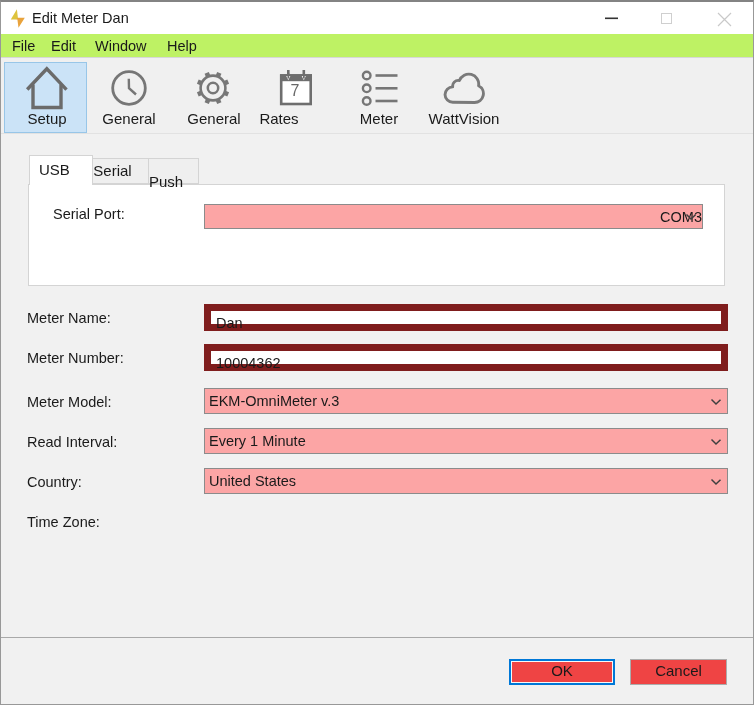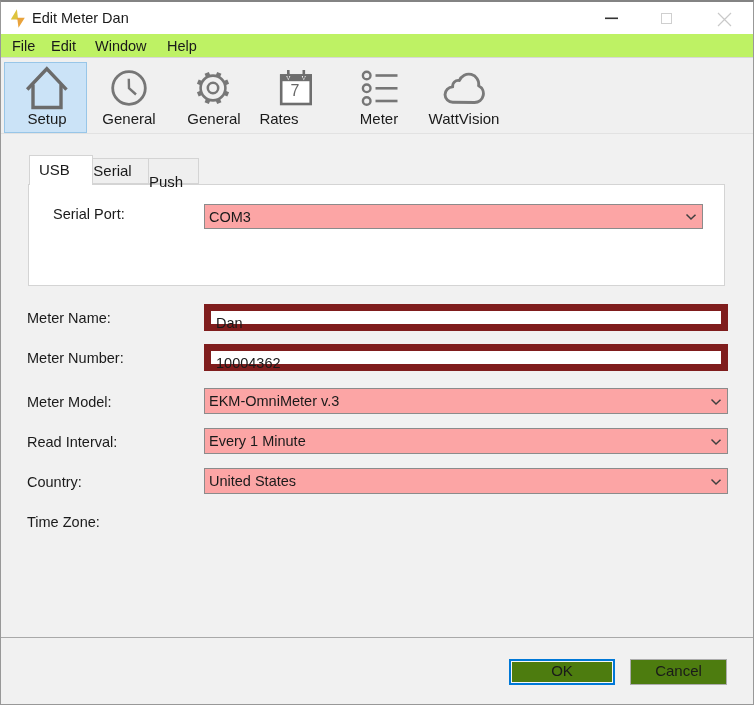--- a/index.html
+++ b/index.html
@@ -18,29 +18,29 @@
 #setupbg { position:absolute; left:3px; top:4px; width:83px; height:71px; background:#cbe3f7; border:1px solid #98c6e8; }
 .tlabel { position:absolute; top:52px; width:120px; text-align:center; font-size:15px; }
 .ticon { position:absolute; top:8px; }
 
 #content { position:absolute; left:0; top:132px; width:100%; height:503px; background:#f1f1f1; }
 
 .tab { position:absolute; font-size:15px; text-align:left; }
 #tabUSB { left:28px; top:21px; width:64px; height:30px; background:#fff; border:1px solid #d4d4d4; border-bottom:none; padding:5px 0 0 9px; text-align:left; z-index:3;}
 #tabISerial { left:88px; top:24px; width:60px; height:26px; background:#efefef; border:1px solid #d4d4d4; padding-top:3px; z-index:2;}
 #tabPush { left:147px; top:24px; width:51px; height:26px; background:#efefef; border:1px solid #d4d4d4; padding-top:14px; z-index:2;}
-#panel { position:absolute; left:27px; top:50px; width:697px; height:102px; background:#fff; border:1px solid #d4d4d4; z-index:1;}
+#panel { position:absolute; left:27px; top:50px; width:697px; height:102px; background:#fff; border:1px solid #d4d4d4; z-index:1;text-align:right;}
 label.f { position:absolute; font-size:14.5px; left:26px; }
 .tinput { position:absolute; left:203px; width:524px; height:27px; background:#fff; border:7px solid #7f1d1d; font-size:14.5px; padding:4px 0 0 5px; }
 .combo { position:absolute; left:203px; width:524px; height:26px; background:#fca5a5; border:1px solid #8b8b8b; font-size:14.5px; padding:4px 0 0 4px; }
 .chev { position:absolute; width:12px; height:8px; }
 
 #sep { position:absolute; left:0; top:635px; width:100%; height:1px; background:#a9a9a9; }
 #footer { position:absolute; left:0; top:636px; width:100%; height:66px; background:#f1f1f1; }
-.btn { position:absolute; top:21px; height:26px; background:#4d7c0f; font-size:15px; text-align:center; padding-top:3px; }
+.btn { position:absolute; top:21px; height:26px; background:#ef4444; font-size:15px; text-align:center; padding-top:3px; }
 #ok { left:508px; width:106px; border:2px solid #0078d7; padding-top:1px; box-shadow:inset 0 0 0 1px #f8f8f8; }
 #cancel { left:629px; width:97px; border:1px solid #acacac; padding-top:2px; }
 </style>
 </head>
 <body>
 <div id="win">
 
   <div id="title">
     <svg class="abs" style="left:4px;top:4px" width="26" height="26" viewBox="0 0 26 26">
       <defs>

